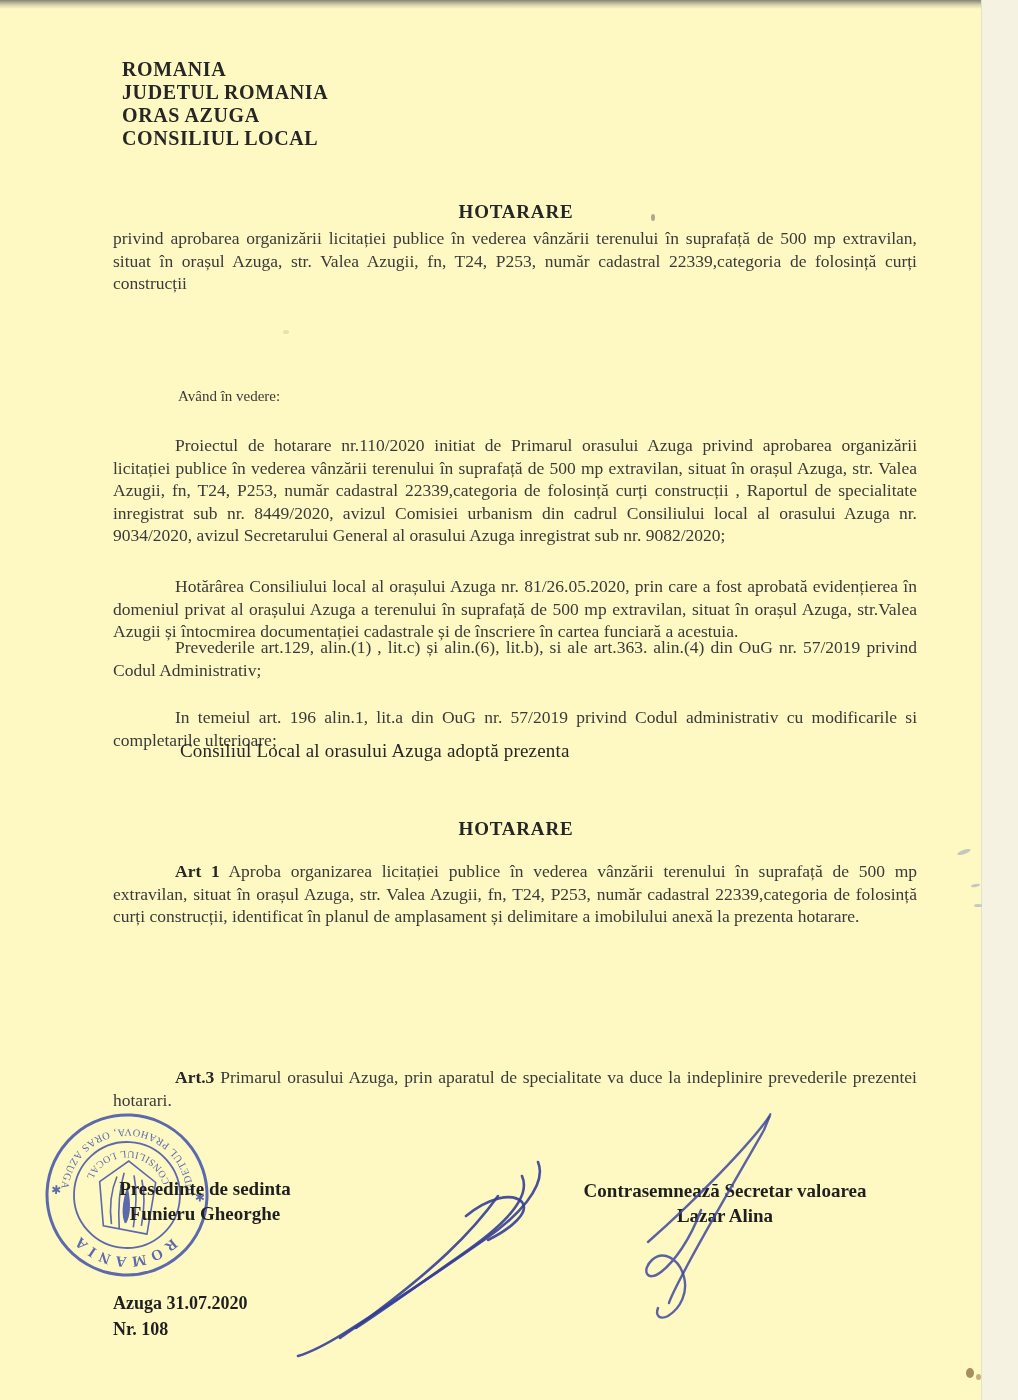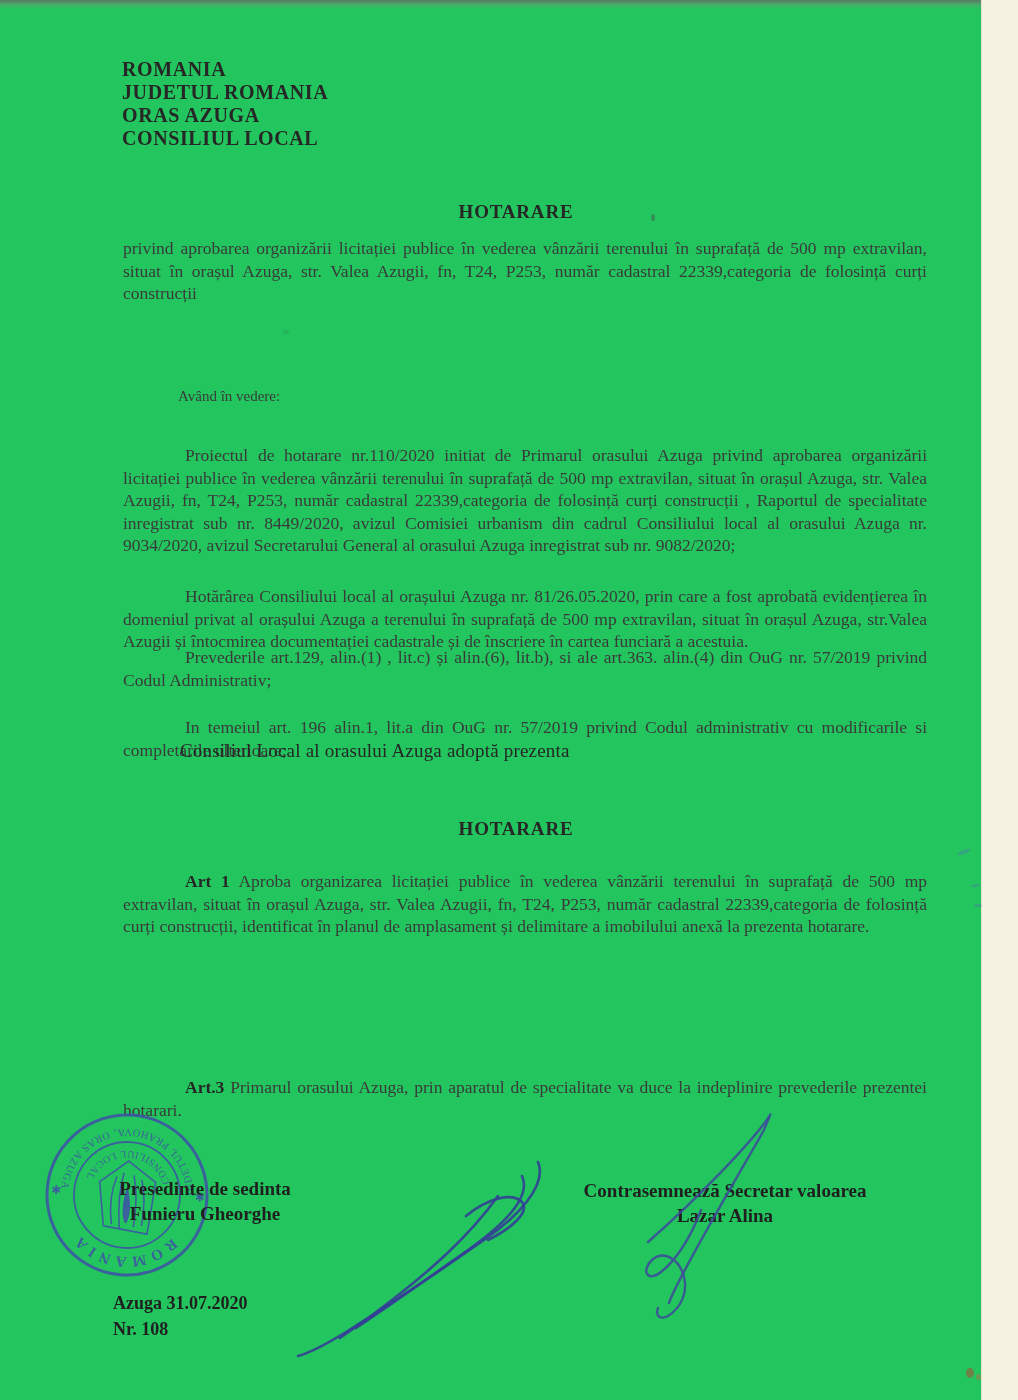--- a/index.html
+++ b/index.html
@@ -1,34 +1,34 @@
 <!DOCTYPE html>
 <html><head>
 <meta charset="utf-8">
 <style>
   html,body { margin:0; padding:0; background:#e8e6e1; }
   .page {
     position:relative; width:1018px; height:1400px; margin:0 auto;
-    background:#22c55e; overflow:hidden;
+    background:#fef9c3; overflow:hidden;
     font-family:"Liberation Serif", serif; color:#3a3a3a;
   }
   .abs { position:absolute; }
   .edge-top {
     left:0; top:0; width:982px; height:9px;
     background:linear-gradient(180deg, rgba(104,102,98,.8) 0%, rgba(140,138,134,.35) 55%, rgba(160,158,154,0) 100%);
   }
   .edge-right {
     left:981px; top:0; width:37px; height:1400px;
     background:#f5f2e2; border-left:1px solid #e4e1d1;
   }
   .hdr { left:122px; top:58px; font-weight:bold; font-size:20px; line-height:23.2px;
          color:#262626; letter-spacing:.6px; white-space:nowrap; }
   .doc-title { left:115px; top:201px; width:802px; text-align:center; font-weight:bold;
          font-size:19px; color:#262626; letter-spacing:.8px; }
-  .body-p { font-size:17.5px; line-height:22.6px; text-align:justify; margin:10px; color:#3a3a3a; }
+  .body-p { font-size:17.5px; line-height:22.6px; text-align:justify; margin:0; color:#3a3a3a; }
   .indent { text-indent:62px; }
   .b { font-weight:bold; color:#262626; }
   .subtitle { left:113px; top:227px; width:804px; }
   .having { left:178px; top:388px; font-size:15px; }
   .p1 { left:113px; top:434px; width:804px; }
   .p2 { left:113px; top:575px; width:804px; }
   .p3 { left:113px; top:636px; width:804px; }
   .p4 { left:113px; top:706px; width:804px; }
   .adopt { left:180px; top:740px; font-size:19px; font-weight:normal; color:#262626; letter-spacing:.2px; }
   .doc-title2 { left:115px; top:818px; width:802px; text-align:center; font-weight:bold;

